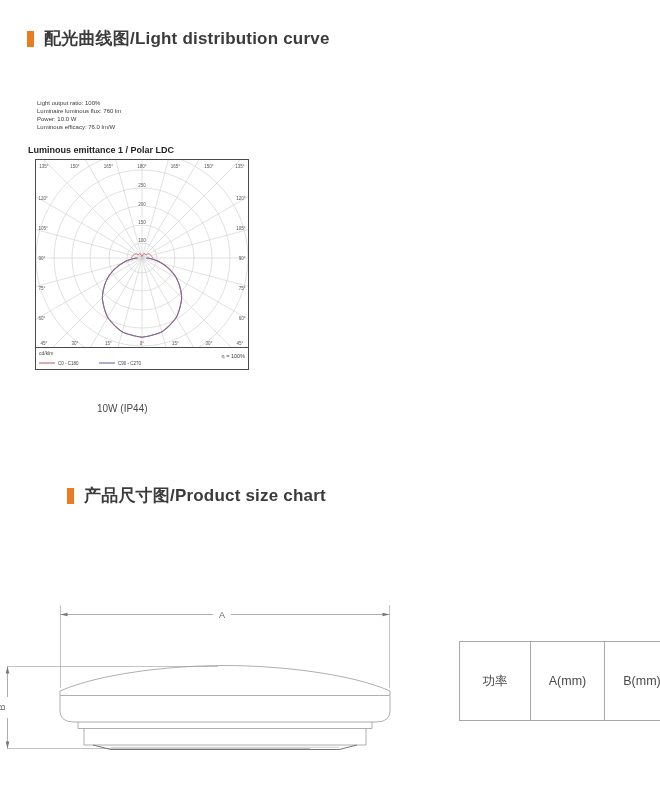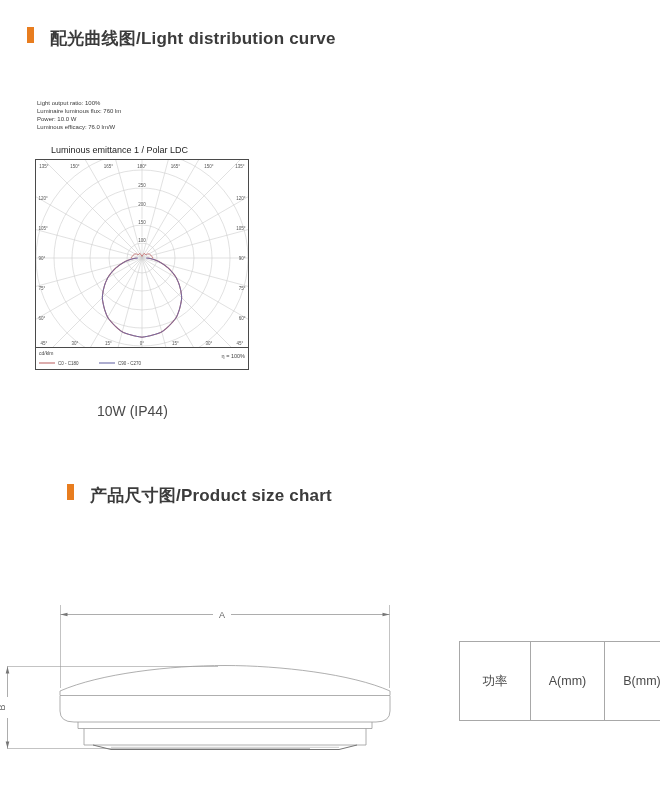--- a/index.html
+++ b/index.html
@@ -1,32 +1,32 @@
 <!DOCTYPE html>
 <html><head>
 <meta charset="utf-8">
 <style>
   html,body{margin:0;padding:0;}
   body{
     width:660px;height:792px;position:relative;background:#ffffff;
     font-family:"Liberation Sans","DejaVu Sans",sans-serif;overflow:hidden;
   }
   .section-header{
-    position:absolute;left:27px;display:flex;align-items:flex-start;gap:16px;
+    position:absolute;left:27px;display:flex;align-items:center;gap:10px;
     font-weight:700;font-size:17px;color:#3b3b3b;letter-spacing:.2px;
   }
   .bullet{width:7px;height:16px;flex:0 0 auto;}
   #stats{
     position:absolute;left:37px;top:99px;font-size:6px;line-height:8px;color:#3a3a3a;
   }
   #chart-title{
-    position:absolute;left:51px;top:145px;font-size:9px;font-weight:400;color:#1e1e1e;
+    position:absolute;left:28px;top:145px;font-size:9px;font-weight:700;color:#1e1e1e;
   }
   #polar-svg{position:absolute;left:35px;top:159px;}
-  #caption{position:absolute;left:97px;top:403px;font-size:14px;color:#4a4a4a;}
+  #caption{position:absolute;left:97px;top:403px;font-size:10px;color:#4a4a4a;}
   #drawing-svg{position:absolute;left:0;top:592px;}
   .size-table{
     position:absolute;left:459px;top:641px;width:220px;height:80px;
     border-collapse:collapse;table-layout:fixed;color:#4a4a4a;font-size:12.5px;
   }
   .size-table td{
     border:1px solid #a8a8a8;text-align:center;vertical-align:middle;padding:0;
   }
   .size-table col.c1{width:71px}.size-table col.c2{width:74px}.size-table col.c3{width:75px}
   .plabel{font-size:4.5px;fill:#555;}

